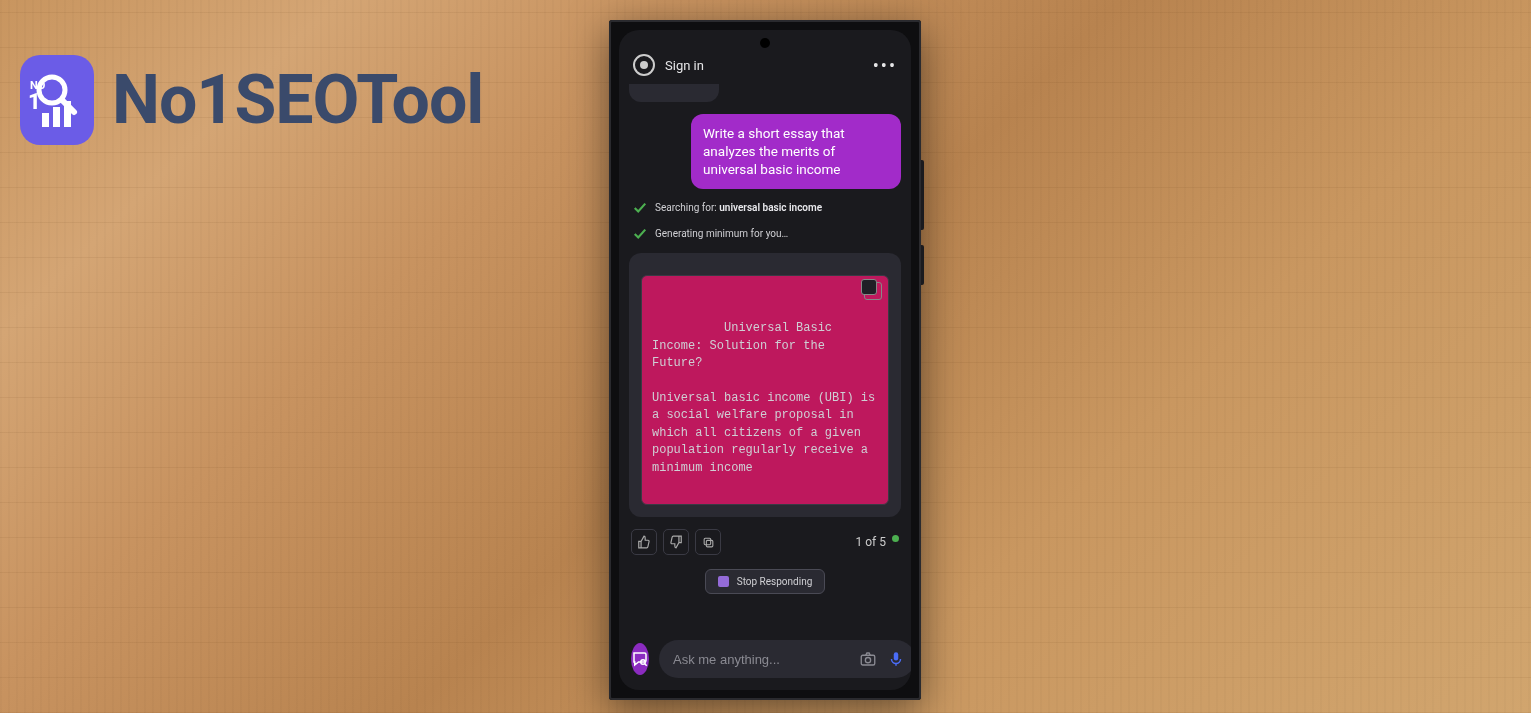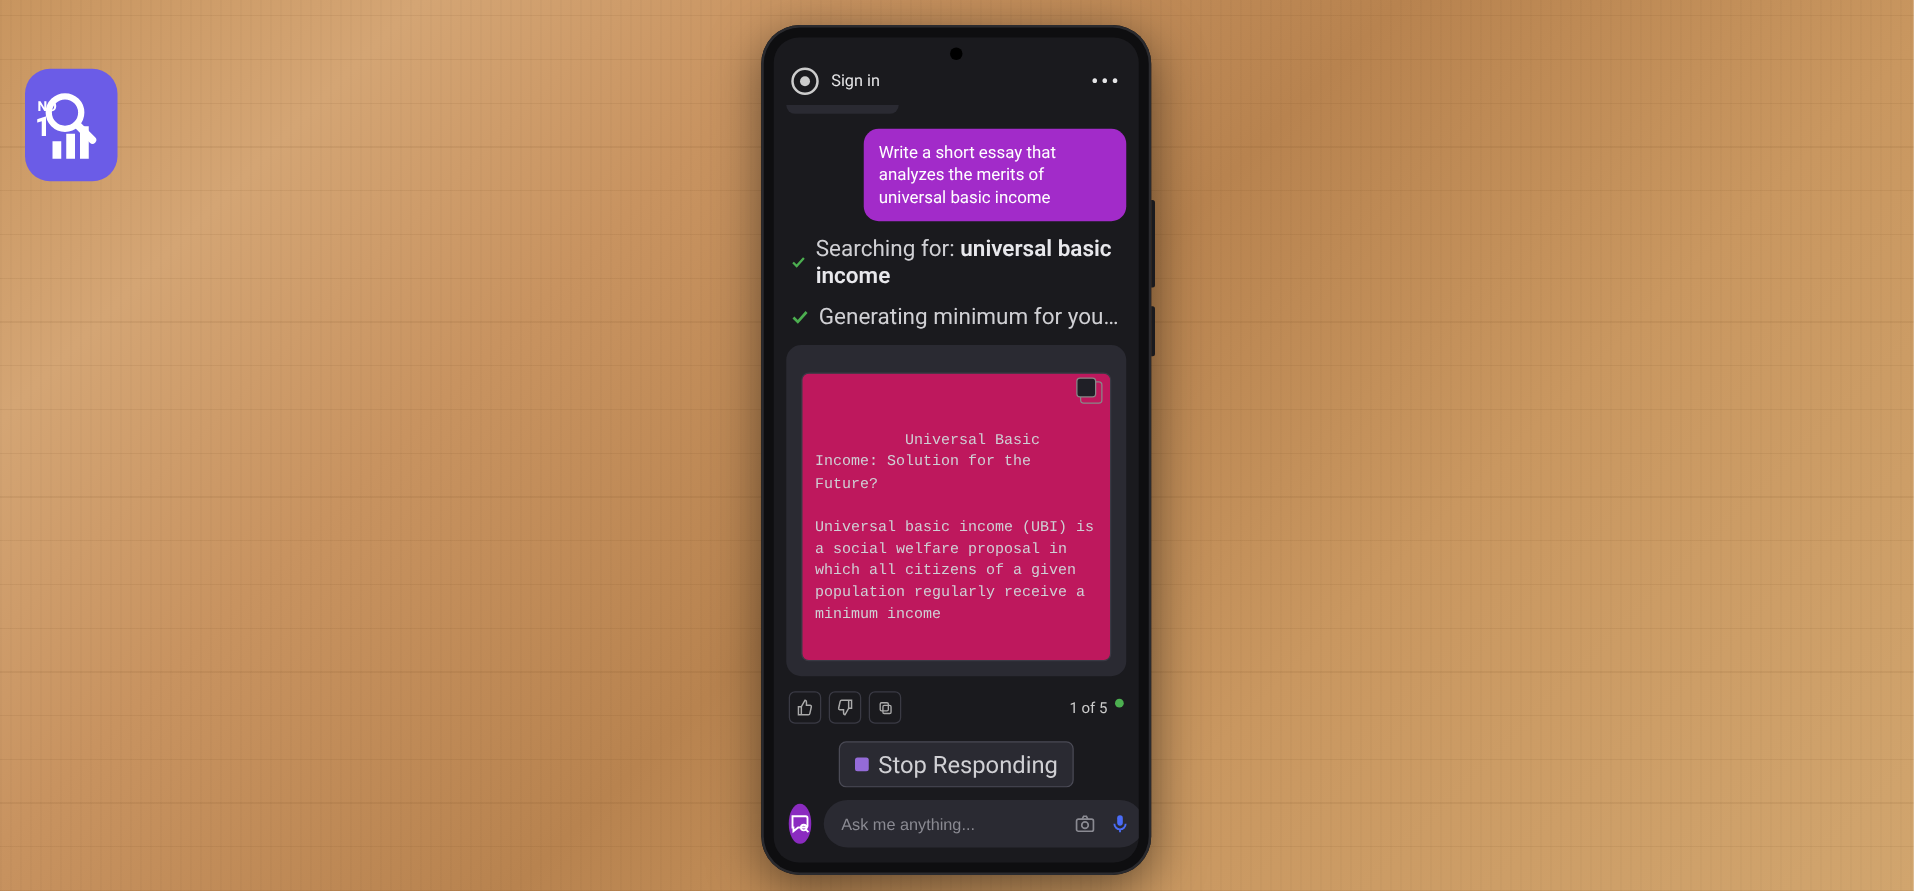--- a/index.html
+++ b/index.html
@@ -54,21 +54,21 @@
   }
 
   
   .phone {
     position: absolute;
     left: 609px;
     top: 20px;
     width: 312px;
     height: 680px;
     background: #0e0e10;
-    border-radius: 31px;
+    border-radius: 3px;
     box-shadow: 0 10px 40px rgba(0,0,0,0.5), inset 0 0 0 2px #2a2a2e;
     padding: 10px;
     z-index: 3;
   }
   .phone-btn-right {
     position: absolute;
     right: -3px;
     width: 3px;
     background: #1a1a1e;
     border-radius: 0 2px 2px 0;
@@ -150,21 +150,21 @@
     border-radius: 12px;
     max-width: 210px;
     font-size: 13.5px;
     line-height: 1.35;
   }
   .status-line {
     display: flex;
     align-items: center;
     gap: 8px;
     padding-left: 4px;
-    font-size: 18px;
+    font-size: 10px;
     color: #d0d0d4;
   }
   .status-line .check {
     width: 14px; height: 14px;
     stroke: #4caf50;
     stroke-width: 2.5;
     fill: none;
   }
   .status-line .bold { font-weight: 600; color: #e8e8ec; }
 
@@ -236,21 +236,21 @@
   }
   .counter-dot { width: 7px; height: 7px; background: #4caf50; border-radius: 50%; }
 
   .stop-btn {
     align-self: center;
     border: 1px solid #4a4a55;
     background: #2a2a32;
     color: #d0d0d4;
     padding: 6px 12px;
     border-radius: 6px;
-    font-size: 19px;
+    font-size: 10px;
     display: flex;
     align-items: center;
     gap: 8px;
     cursor: pointer;
     margin-top: 2px;
   }
   .stop-sq { width: 11px; height: 11px; background: #946bd8; border-radius: 2px; }
 
   
   .input-row {
@@ -299,20 +299,21 @@
     <svg viewBox="0 0 70 70">
       <circle cx="30" cy="25" r="13" fill="none" stroke="#fff" stroke-width="5"></circle>
       <line x1="40" y1="35" x2="52" y2="47" stroke="#fff" stroke-width="6" stroke-linecap="round"></line>
       <rect x="20" y="48" width="7" height="14" fill="#fff"></rect>
       <rect x="31" y="42" width="7" height="20" fill="#fff"></rect>
       <rect x="42" y="36" width="7" height="26" fill="#fff"></rect>
       <text x="8" y="24" fill="#fff" font-size="11" font-weight="700">NO</text>
       <text x="6" y="44" fill="#fff" font-size="22" font-weight="800">1</text>
     </svg>
   </div>
+  <div class="watermark-text">No1SEOTool</div>
 </div>
 
 <div class="phone">
   <div class="phone-btn-right b1"></div>
   <div class="phone-btn-right b2"></div>
 
   <div class="screen">
     <div class="camera"></div>
 
     <div class="app-header">

